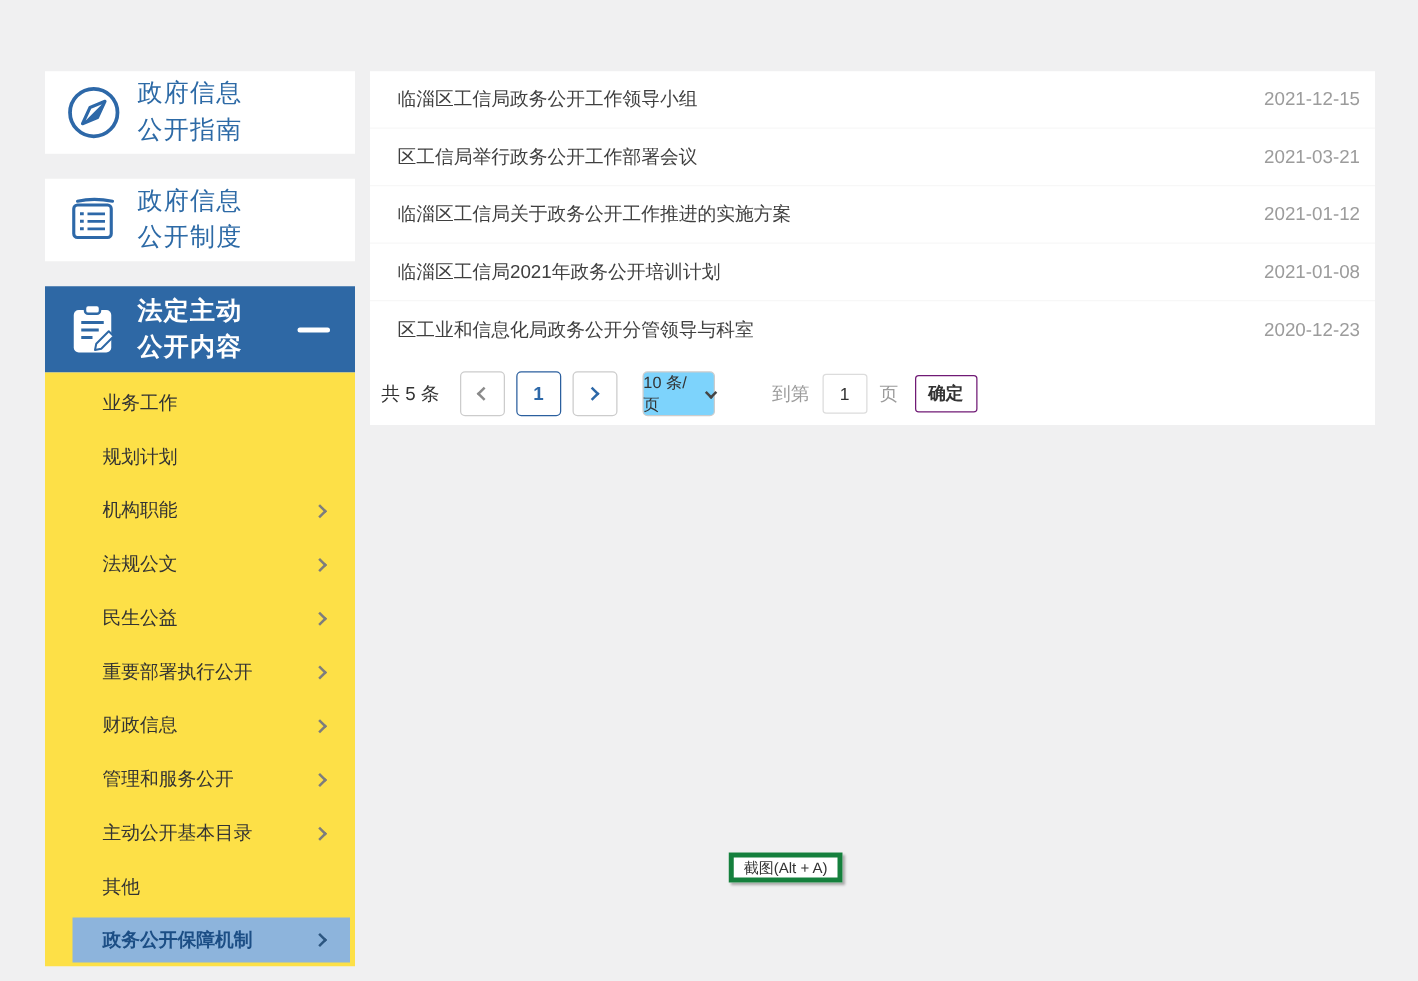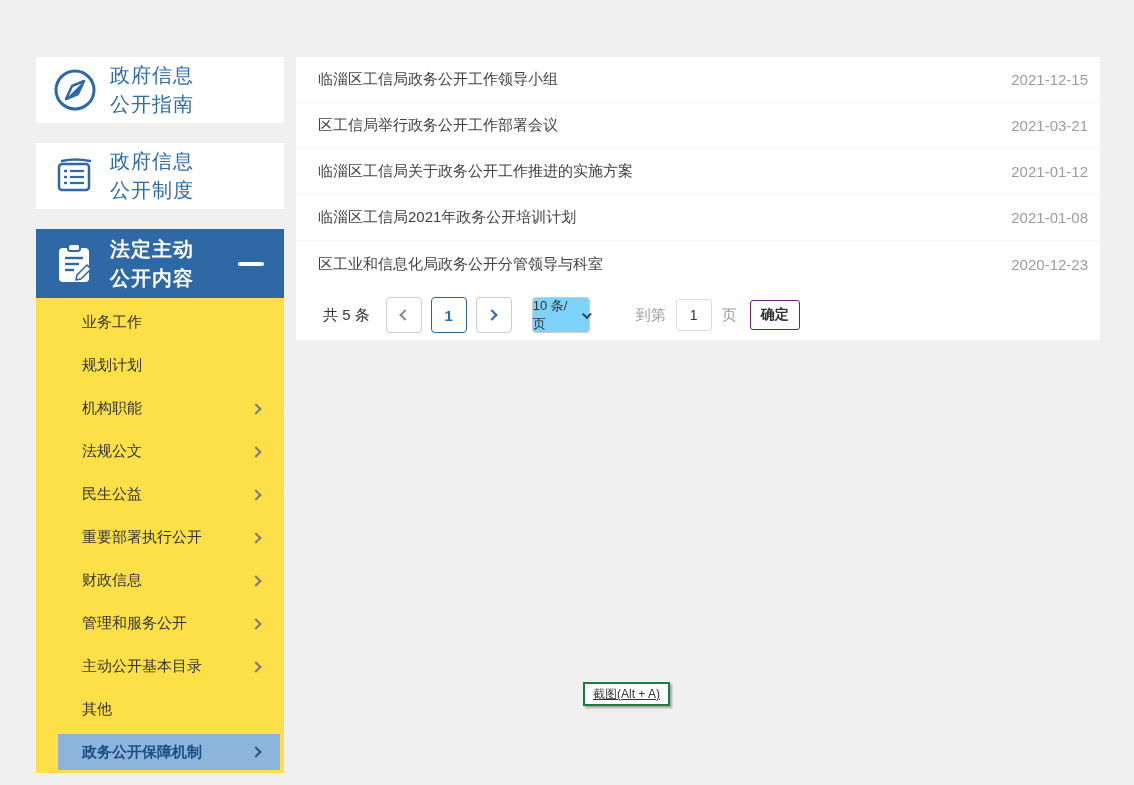--- a/index.html
+++ b/index.html
@@ -54,21 +54,21 @@
   }
   .article-list li:last-child { border-bottom:none;text-align:center; }
   .article-title { font-size:15px; color:#3f3f3f; }
   .article-date { font-size:15px; color:#9c9c9c; }
 
   
   .pagination {
     display:flex; align-items:center; margin-top:10px; padding-left:9px;
     font-size:15px; color:#333;
   }
-  .pg-total { margin-right:16px;margin-left:18px; }
+  .pg-total { margin-right:16px; }
   .pg-btn {
     width:36px; height:36px; background:#fff; border:1px solid #ccc; border-radius:4px;
     display:flex; align-items:center; justify-content:center; margin-right:9px; cursor:pointer;
   }
   .chev-left-sm { width:8px; height:8px; border-left:2px solid #8a8a8a; border-bottom:2px solid #8a8a8a; transform:rotate(45deg); margin-left:3px; }
   .chev-right-sm { width:8px; height:8px; border-right:2px solid #2d68a8; border-top:2px solid #2d68a8; transform:rotate(45deg); margin-right:3px; }
   .pg-btn.current { border-color:#2b5f9e; color:#2d68a8; font-weight:bold; font-size:15px; }
   .pg-select {
     width:58px; height:36px; border:1px solid #ccc; border-radius:4px; background:#7dd3fc;
     display:flex; align-items:center; justify-content:center; gap:6px;
@@ -84,24 +84,23 @@
   .pg-page-label { color:#9c9c9c; margin-left:10px; }
   .pg-confirm {
     height:30px; padding:0 10px; margin-left:13px; background:#fff;
     border:1px solid #701a75; border-radius:3px; font-size:14px; font-weight:bold; color:#333; cursor:pointer;
     font-family:"Liberation Sans","DejaVu Sans",sans-serif;
   }
 
   
   .snip-tooltip {
     position:absolute; left:583px; top:682px; height:24px;
-    background:#fff; border:2px solid #15803d; box-shadow:2px 2px 2px rgba(0,0,0,.3);
+    background:#fff; border:4px solid #15803d; box-shadow:2px 2px 2px rgba(0,0,0,.3);
     font-size:12px; color:#333; display:flex; align-items:center; padding:0 8px;
     white-space:nowrap;
-    text-decoration:underline;
   }
 </style>
 </head>
 <body>
 
 <div class="sidebar">
 
   <div class="side-block">
     <span class="blk-icon">
       <svg width="44" height="44" viewBox="0 0 44 44">

